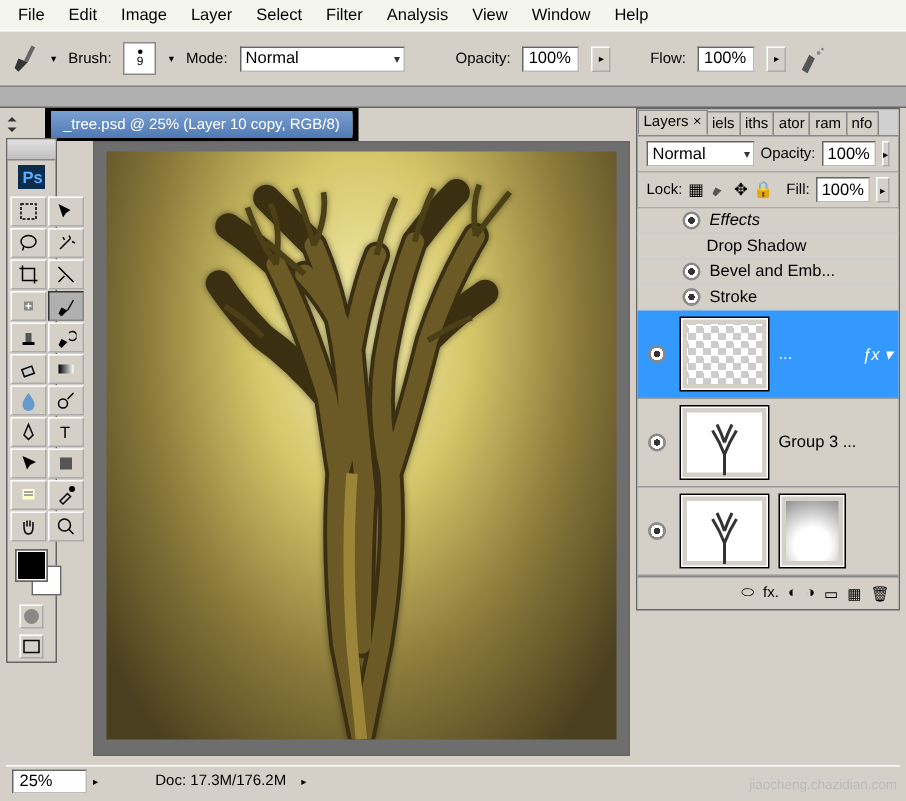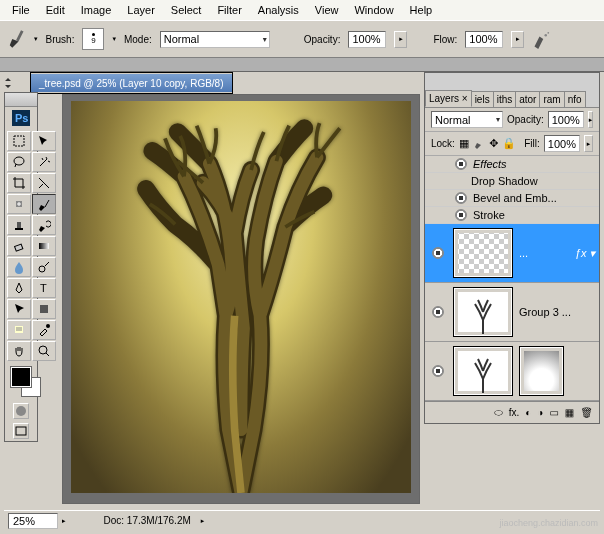--- a/index.html
+++ b/index.html
@@ -9,38 +9,38 @@
 .optbar{background:#d4d0c8;height:38px;border-top:1px solid #fff;border-bottom:1px solid #808080;display:flex;align-items:center;padding:0 6px;gap:8px;}
 .brush-prev{width:22px;height:22px;border:1px solid #888;background:#fff;display:flex;align-items:center;justify-content:center;flex-direction:column;}
 .brush-prev .dot{width:3px;height:3px;background:#000;border-radius:50%;}
 .brush-prev .sz{font-size:8px;}
 .sel{border:1px inset #bbb;background:#fff;padding:1px 18px 1px 3px;min-width:70px;position:relative;height:17px;display:flex;align-items:center;}
 .sel::after{content:"▾";position:absolute;right:2px;font-size:8px;color:#333;}
 .pct{border:1px inset #bbb;background:#fff;padding:1px 3px;width:38px;height:17px;display:inline-flex;align-items:center;}
 .arrw{width:13px;height:17px;border:1px outset #fff;background:#d4d0c8;display:flex;align-items:center;justify-content:center;font-size:7px;}
 .icn{width:20px;height:20px;display:flex;align-items:center;justify-content:center;}
 .tabbar{background:#b0b0b0;height:14px;border-bottom:1px solid #666;}
-.doctab{position:absolute;left:30px;top:72px;background:#d4d0c8;border:1px solid #000000;height:22px;display:flex;align-items:center;}
+.doctab{position:absolute;left:30px;top:72px;background:#d4d0c8;border:4px solid #000000;height:22px;display:flex;align-items:center;}
 .doctitle{background:linear-gradient(#7ba0d0,#507ab5);color:#fff;font-size:10px;padding:2px 8px;height:18px;display:flex;align-items:center;}
 .toolbox{position:absolute;left:4px;top:92px;width:34px;background:#d4d0c8;border:1px solid #666;}
 .toolbox .hdr{height:14px;background:linear-gradient(#e0e0e0,#c0c0c0);border-bottom:1px solid #888;}
 .toolbox .tools{display:grid;grid-template-columns:1fr 1fr;gap:1px;padding:2px;}
 .tool{width:24px;height:20px;background:#d4d0c8;border:1px outset #fff;display:flex;align-items:center;justify-content:center;cursor:default;}
 .tool.sel-t{background:#b0b0b0;border:1px inset #888;}
 .tool svg{width:14px;height:14px;}
 .toolbox .swatch{padding:4px;display:flex;position:relative;height:38px;}
 .sw-fg{width:20px;height:20px;background:#000;border:1px solid #fff;outline:1px solid #666;position:absolute;left:6px;top:4px;z-index:2;}
 .sw-bg{width:20px;height:20px;background:#fff;border:1px solid #666;position:absolute;left:16px;top:14px;}
 .canvas-area{position:absolute;left:62px;top:94px;width:358px;height:410px;background:#6e6e6e;border:1px solid #666;}
 .canvas-img{width:340px;height:392px;margin:6px auto;background:radial-gradient(ellipse at 50% 30%,#f5eeb0 0%,#d6c76a 30%,#8b7a3a 60%,#4a3f1f 90%);position:relative;overflow:hidden;}
 .tree{position:absolute;left:50%;bottom:0;transform:translateX(-50%);width:260px;height:380px;}
 .status{position:absolute;left:4px;bottom:4px;right:4px;height:20px;background:#d4d0c8;border-top:1px solid #fff;display:flex;align-items:center;gap:4px;padding:0 4px;}
 .status .fld{border:1px inset #bbb;background:#fff;padding:1px 4px;height:16px;display:flex;align-items:center;}
 .layerpanel{position:absolute;right:4px;top:72px;width:176px;background:#d4d0c8;border:1px solid #666;}
-.lp-tabs{height:35px;background:#d0d0d0;display:flex;align-items:flex-end;overflow:hidden;border-bottom:1px solid #888;}
+.lp-tabs{height:18px;background:#d0d0d0;display:flex;align-items:flex-end;overflow:hidden;border-bottom:1px solid #888;}
 .lp-tab{padding:2px 3px;font-size:10px;border:1px solid #888;border-bottom:none;background:#d4d0c8;margin-right:-1px;}
 .lp-tab.active{background:#d4d0c8;border-bottom:1px solid #d4d0c8;position:relative;z-index:1;}
 .lp-row{display:flex;align-items:center;gap:4px;padding:3px 6px;border-bottom:1px solid #aaa;}
 .lp-list{background:#d4d0c8;}
 .fx-row{display:flex;align-items:flex-start;gap:6px;padding:2px 4px 2px 30px;font-size:10px;border-bottom:1px solid #ccc;}
 .eye{width:12px;height:12px;border:1px solid #888;border-radius:50%;background:radial-gradient(circle,#333 30%,#fff 31%,#fff 60%,#888 61%);}
 .layer-row{display:flex;align-items:center;padding:4px;border-bottom:1px solid #999;gap:6px;}
 .layer-row.selected{background:#3399ff;color:#fff;}
 .thumb{width:60px;height:50px;border:1px solid #000;box-shadow:0 0 0 1px #fff inset,0 0 0 4px #d4d0c8 inset;}
 .thumb.trans{background:repeating-conic-gradient(#ccc 0 25%,#fff 0 50%) 0 0/10px 10px;}

